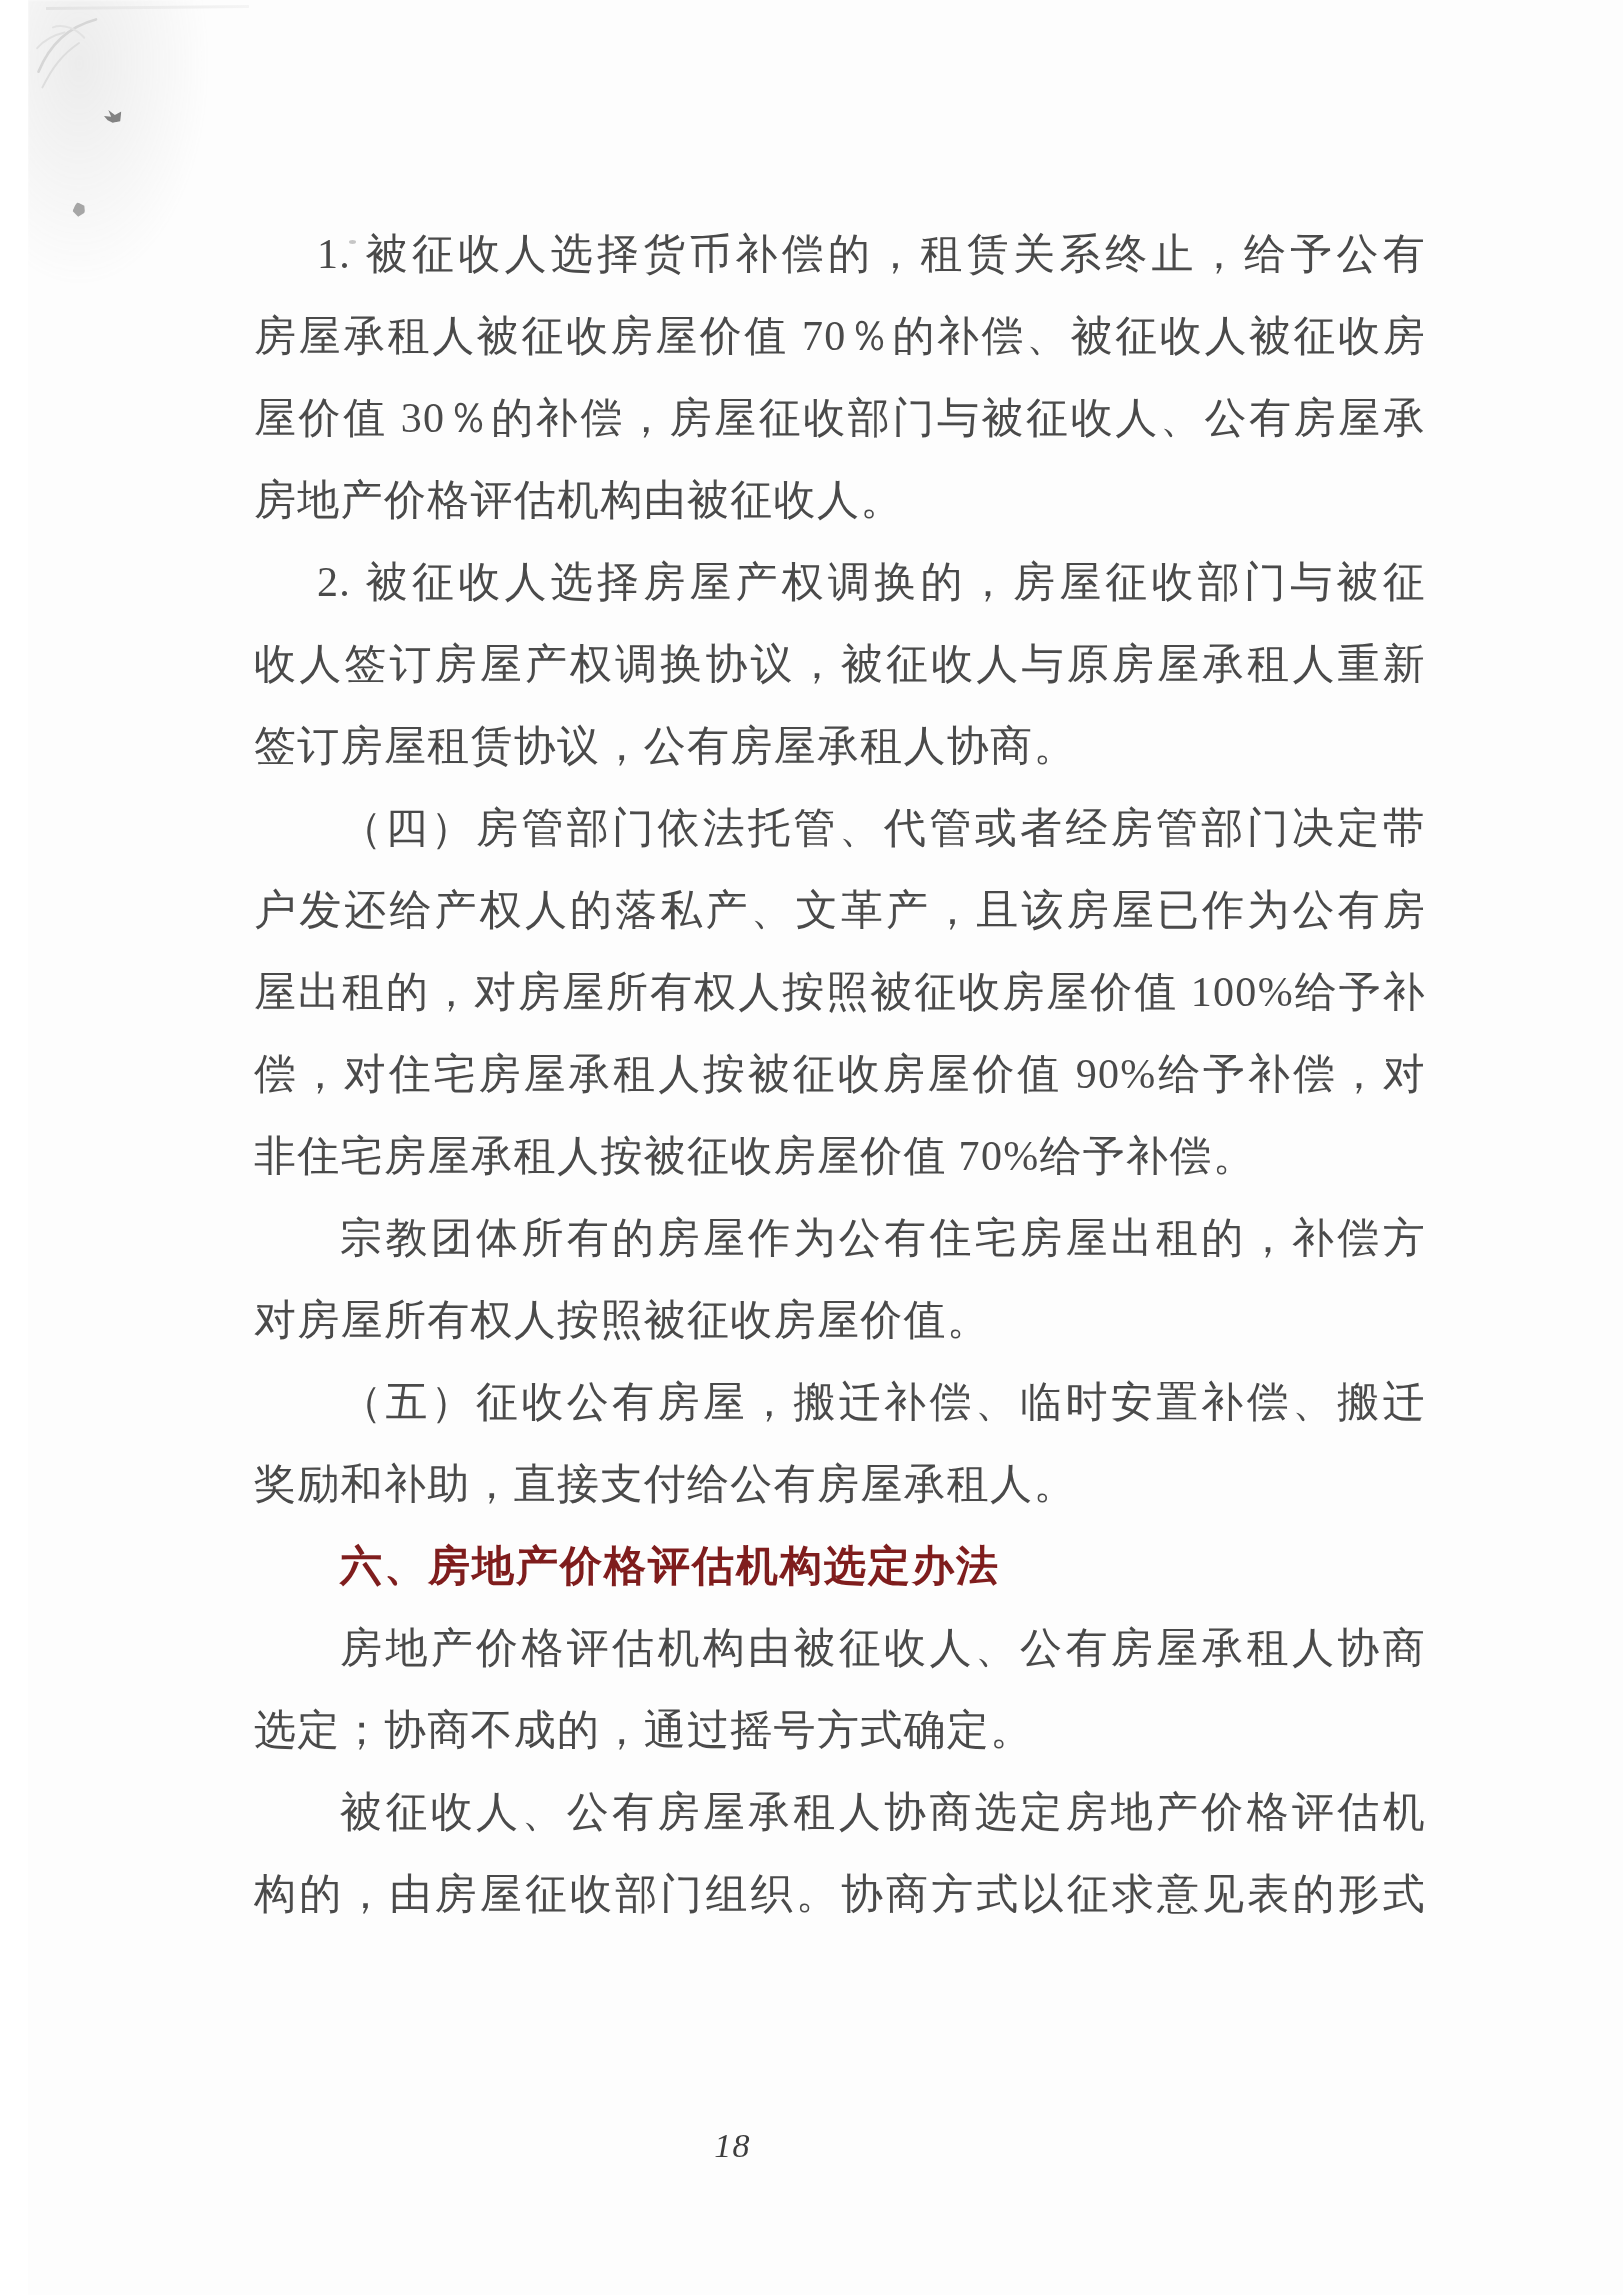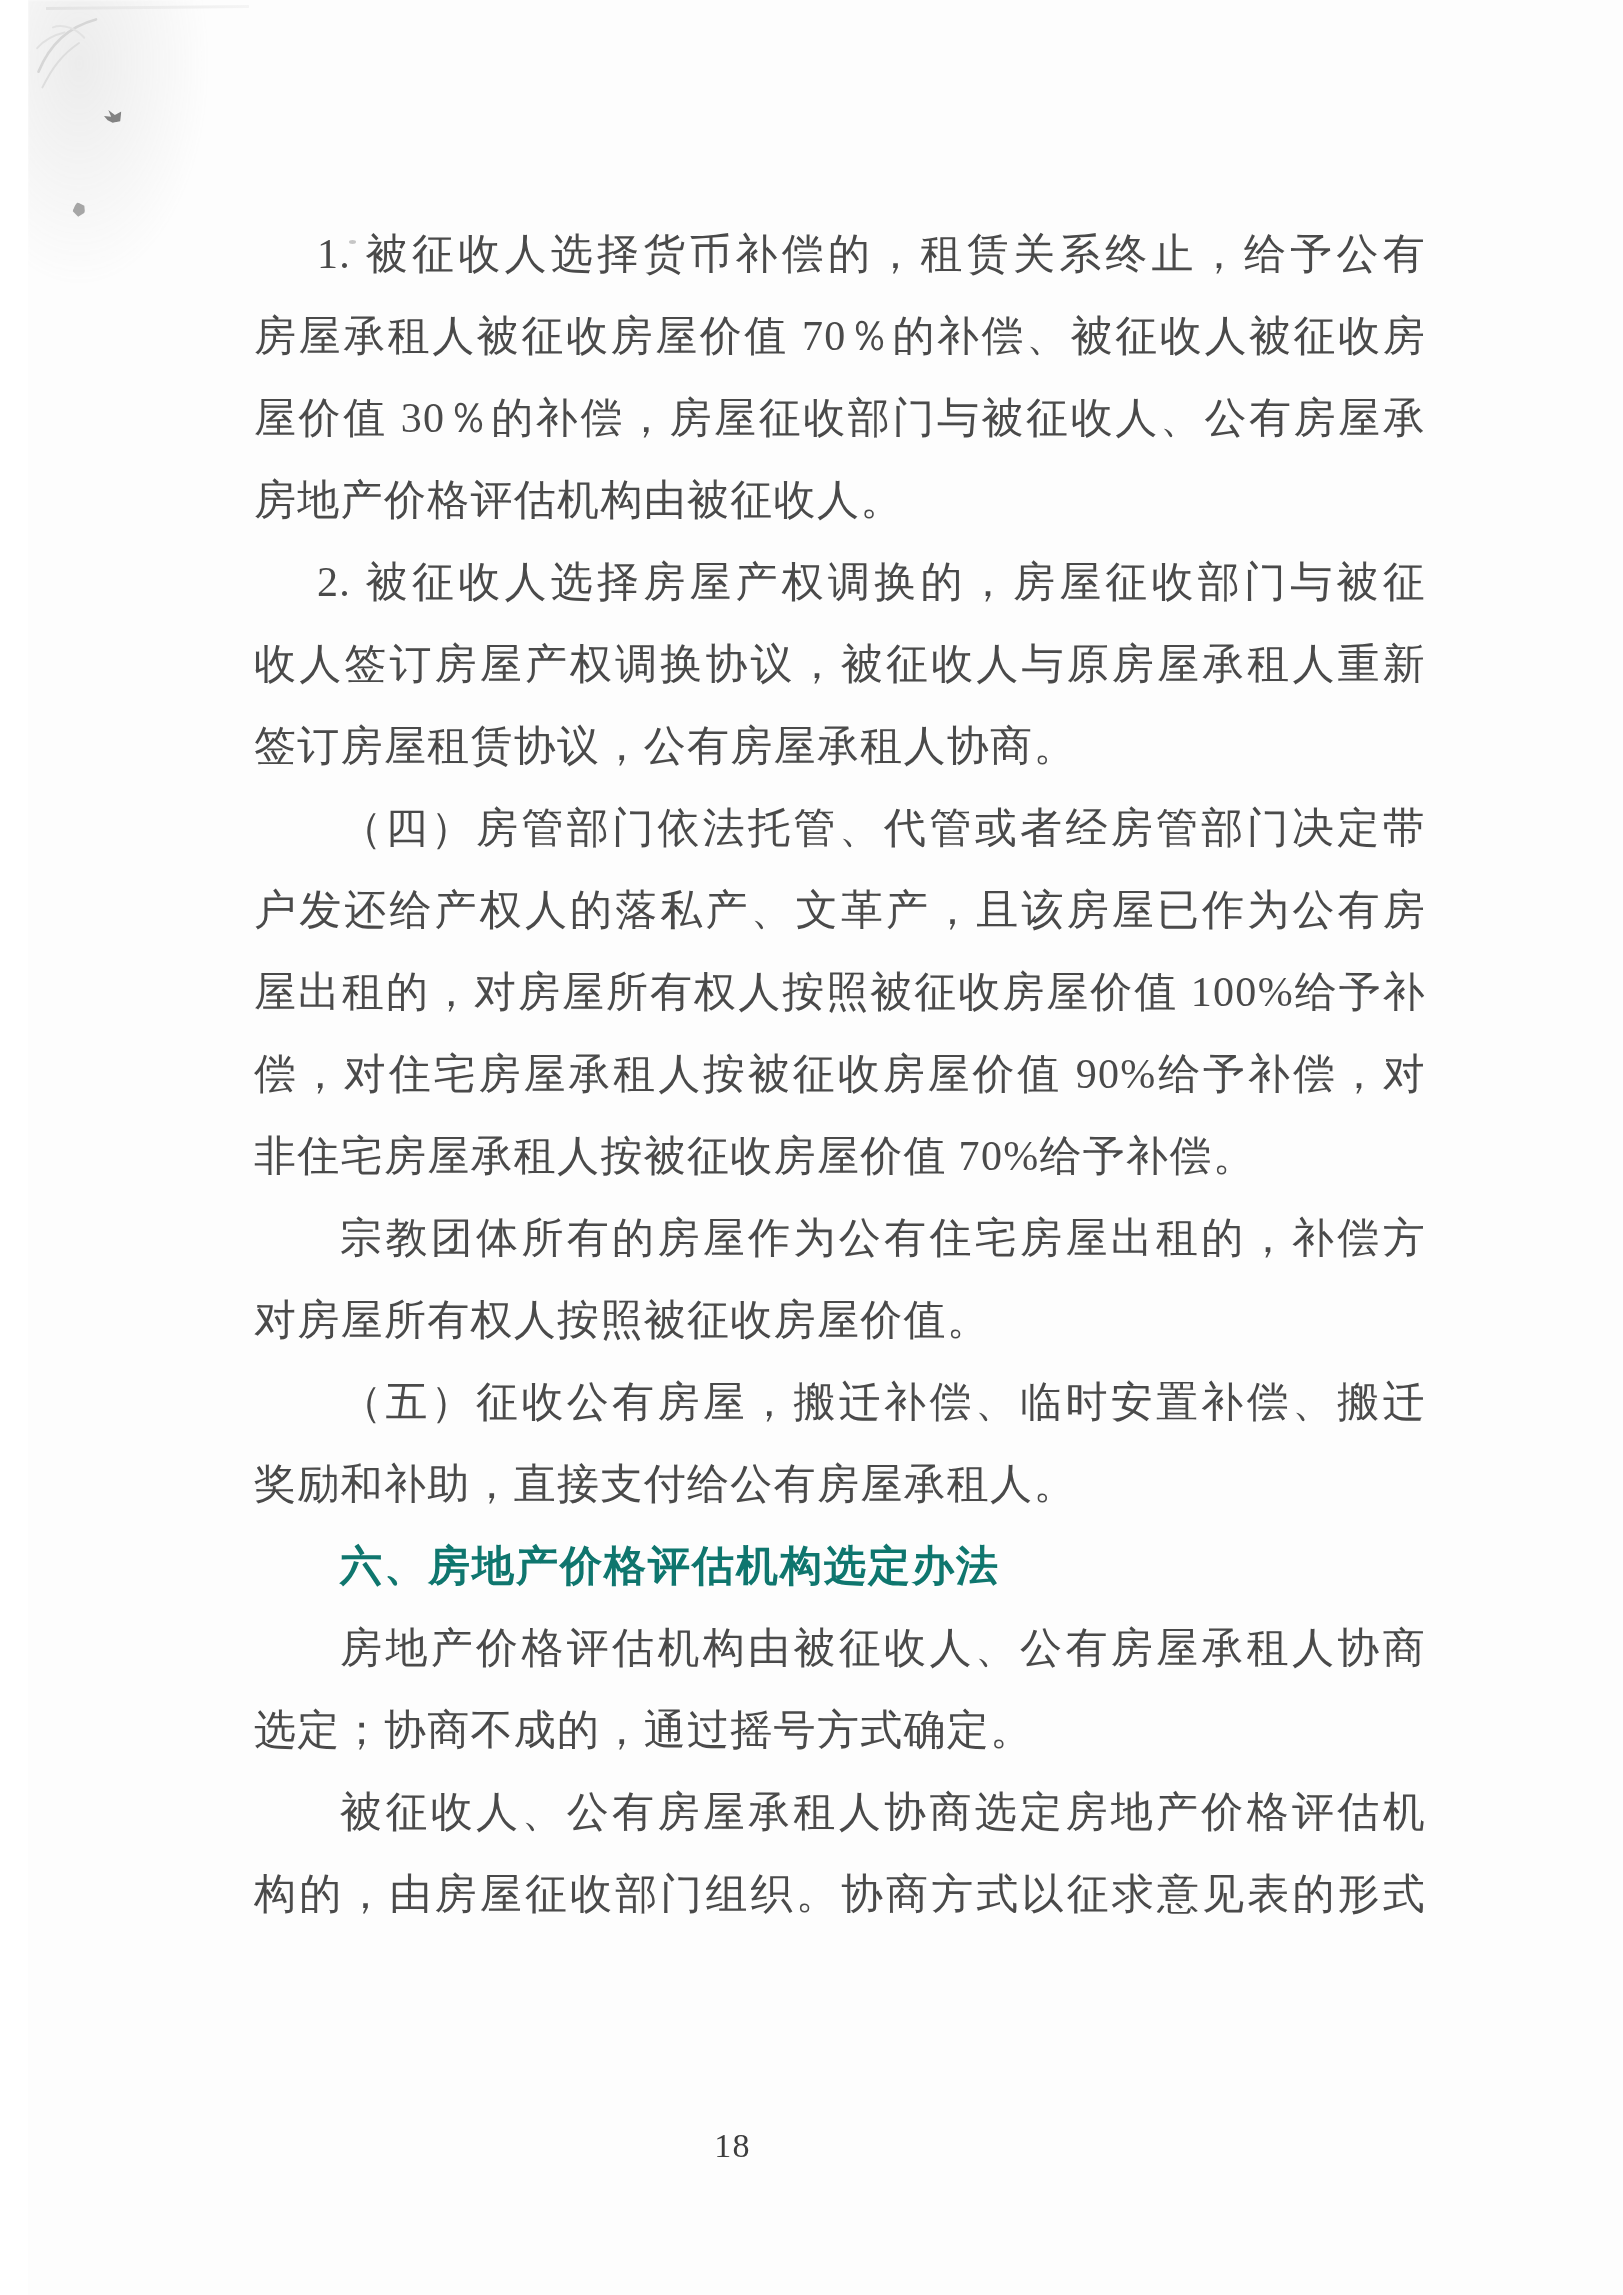--- a/index.html
+++ b/index.html
@@ -37,36 +37,37 @@
   .line.fill {
     white-space: normal;
     text-align-last: justify;
     -moz-text-align-last: justify;
   }
   .line.indent { text-indent: 2.05em; }
   .line.indent-num { text-indent: 1.5em; }
   .line.heading {
     font-family: "Liberation Sans", "DejaVu Sans", sans-serif;
     font-weight: 700;
-    color: #0f766e;
+    color: #7f1d1d;
     letter-spacing: 2px;
   }
 
   
   .pageno {
     position: absolute;
     top: 2129px;
     left: 0;
     width: 1409px;
     text-align: center;
     font-family: "Liberation Serif", "DejaVu Serif", serif;
     font-size: 34px;
     line-height: 1;
     color: #3e3e3e;
     letter-spacing: 1.3px;
+    font-style: italic;
   }
 
   
   .artifact { position: absolute; pointer-events: none; }
   .haze {
     left: 0; top: 0; width: 183px; height: 288px;
     background: radial-gradient(ellipse at 28% 22%, rgba(150,150,150,0.16), rgba(150,150,150,0) 70%);
     filter: blur(1.3px);
   }
   .streak {

